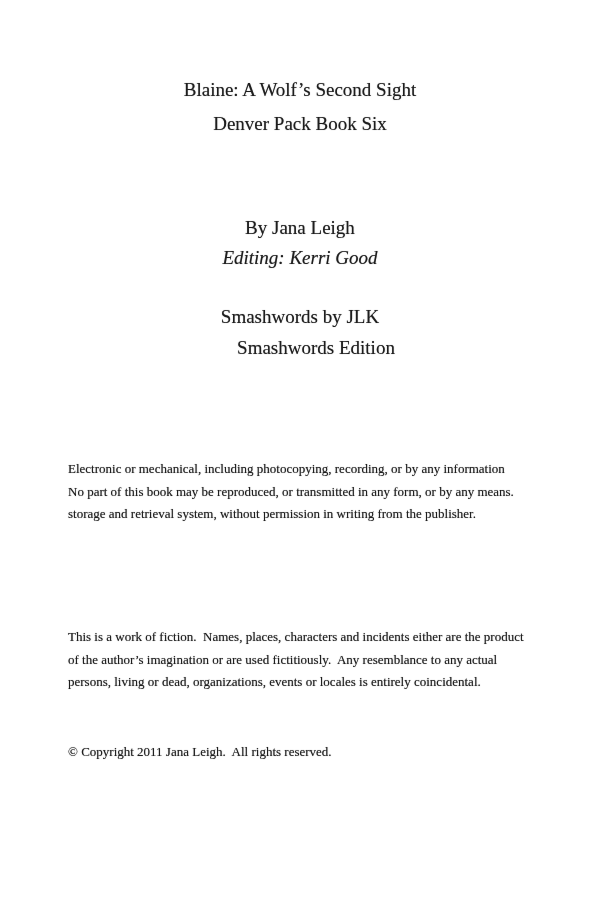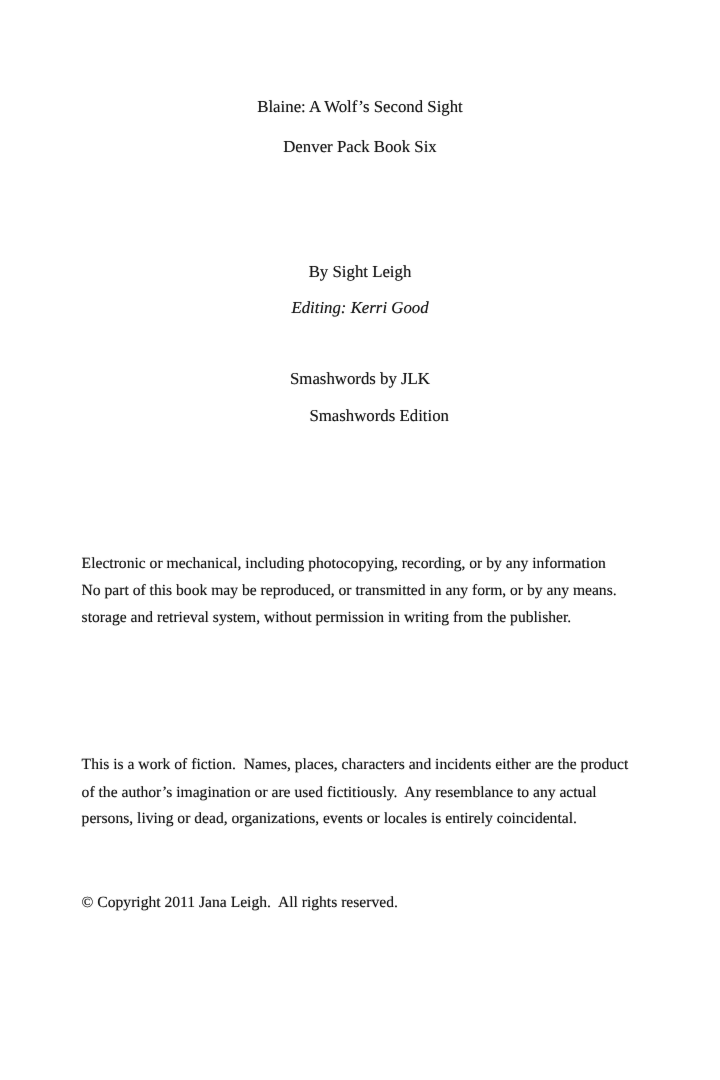--- a/index.html
+++ b/index.html
@@ -16,21 +16,21 @@
     font-family: "Liberation Serif", "DejaVu Serif", serif;
     color: #1e1e1e;
     
     text-shadow: 0 0 0.9px rgba(30,30,30,0.55);
   }
   .center-line {
     position: absolute;
     left: 0;
     right: 0;
     text-align: center;
-    font-size: 14px;
+    font-size: 19px;
     line-height: 16px;
     white-space: pre;
   }
   .paragraph {
     position: absolute;
     left: 68px;
     width: 480px;
     font-size: 13px;
     line-height: 22.5px;
   }
@@ -58,21 +58,21 @@
 </style>
 </head>
 <body>
 
 <div class="doc-page">
 
   <div class="center-line pos-title">Blaine: A Wolf’s Second Sight</div>
 
   <div class="center-line pos-series">Denver Pack Book Six</div>
 
-  <div class="center-line pos-byline">By Sight Leigh</div>
+  <div class="center-line pos-byline">By Jana Leigh</div>
 
   <div class="center-line pos-editing">Editing: Kerri Good</div>
 
   <div class="center-line pos-publisher">Smashwords by JLK</div>
 
   <div class="center-line pos-edition">Smashwords Edition</div>
 
   <div class="paragraph pos-rights">
     <div class="line">Electronic or mechanical, including photocopying, recording, or by any information</div>
     <div class="line">No part of this book may be reproduced, or transmitted in any form, or by any means.</div>

